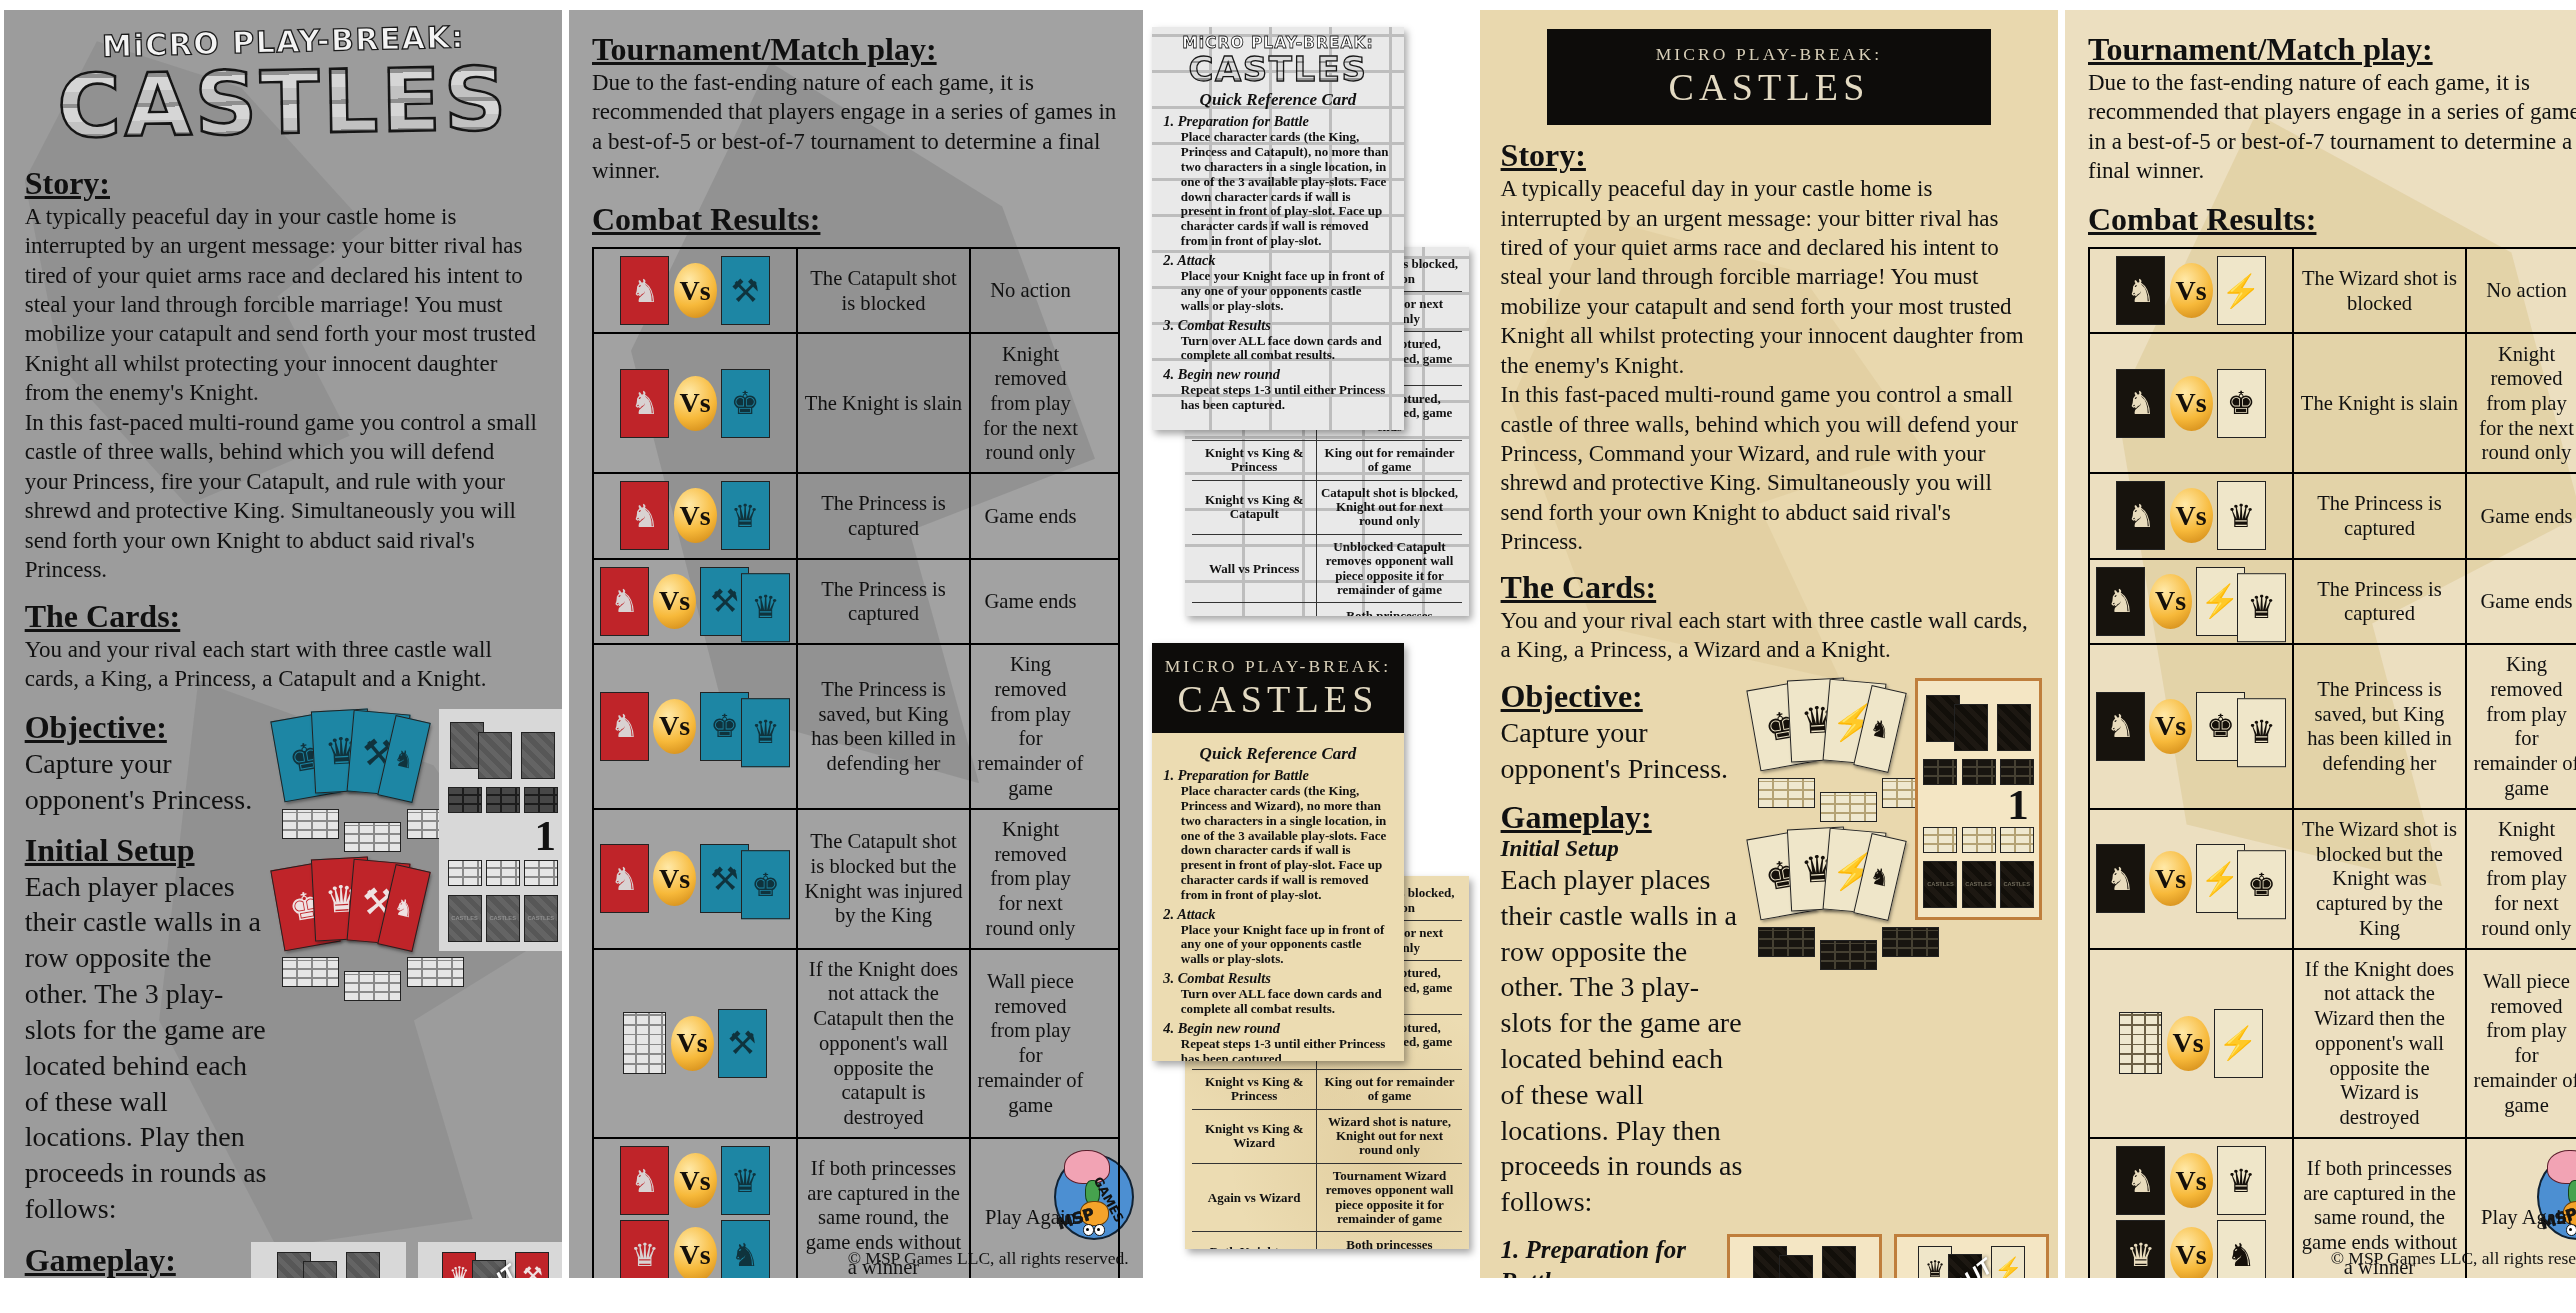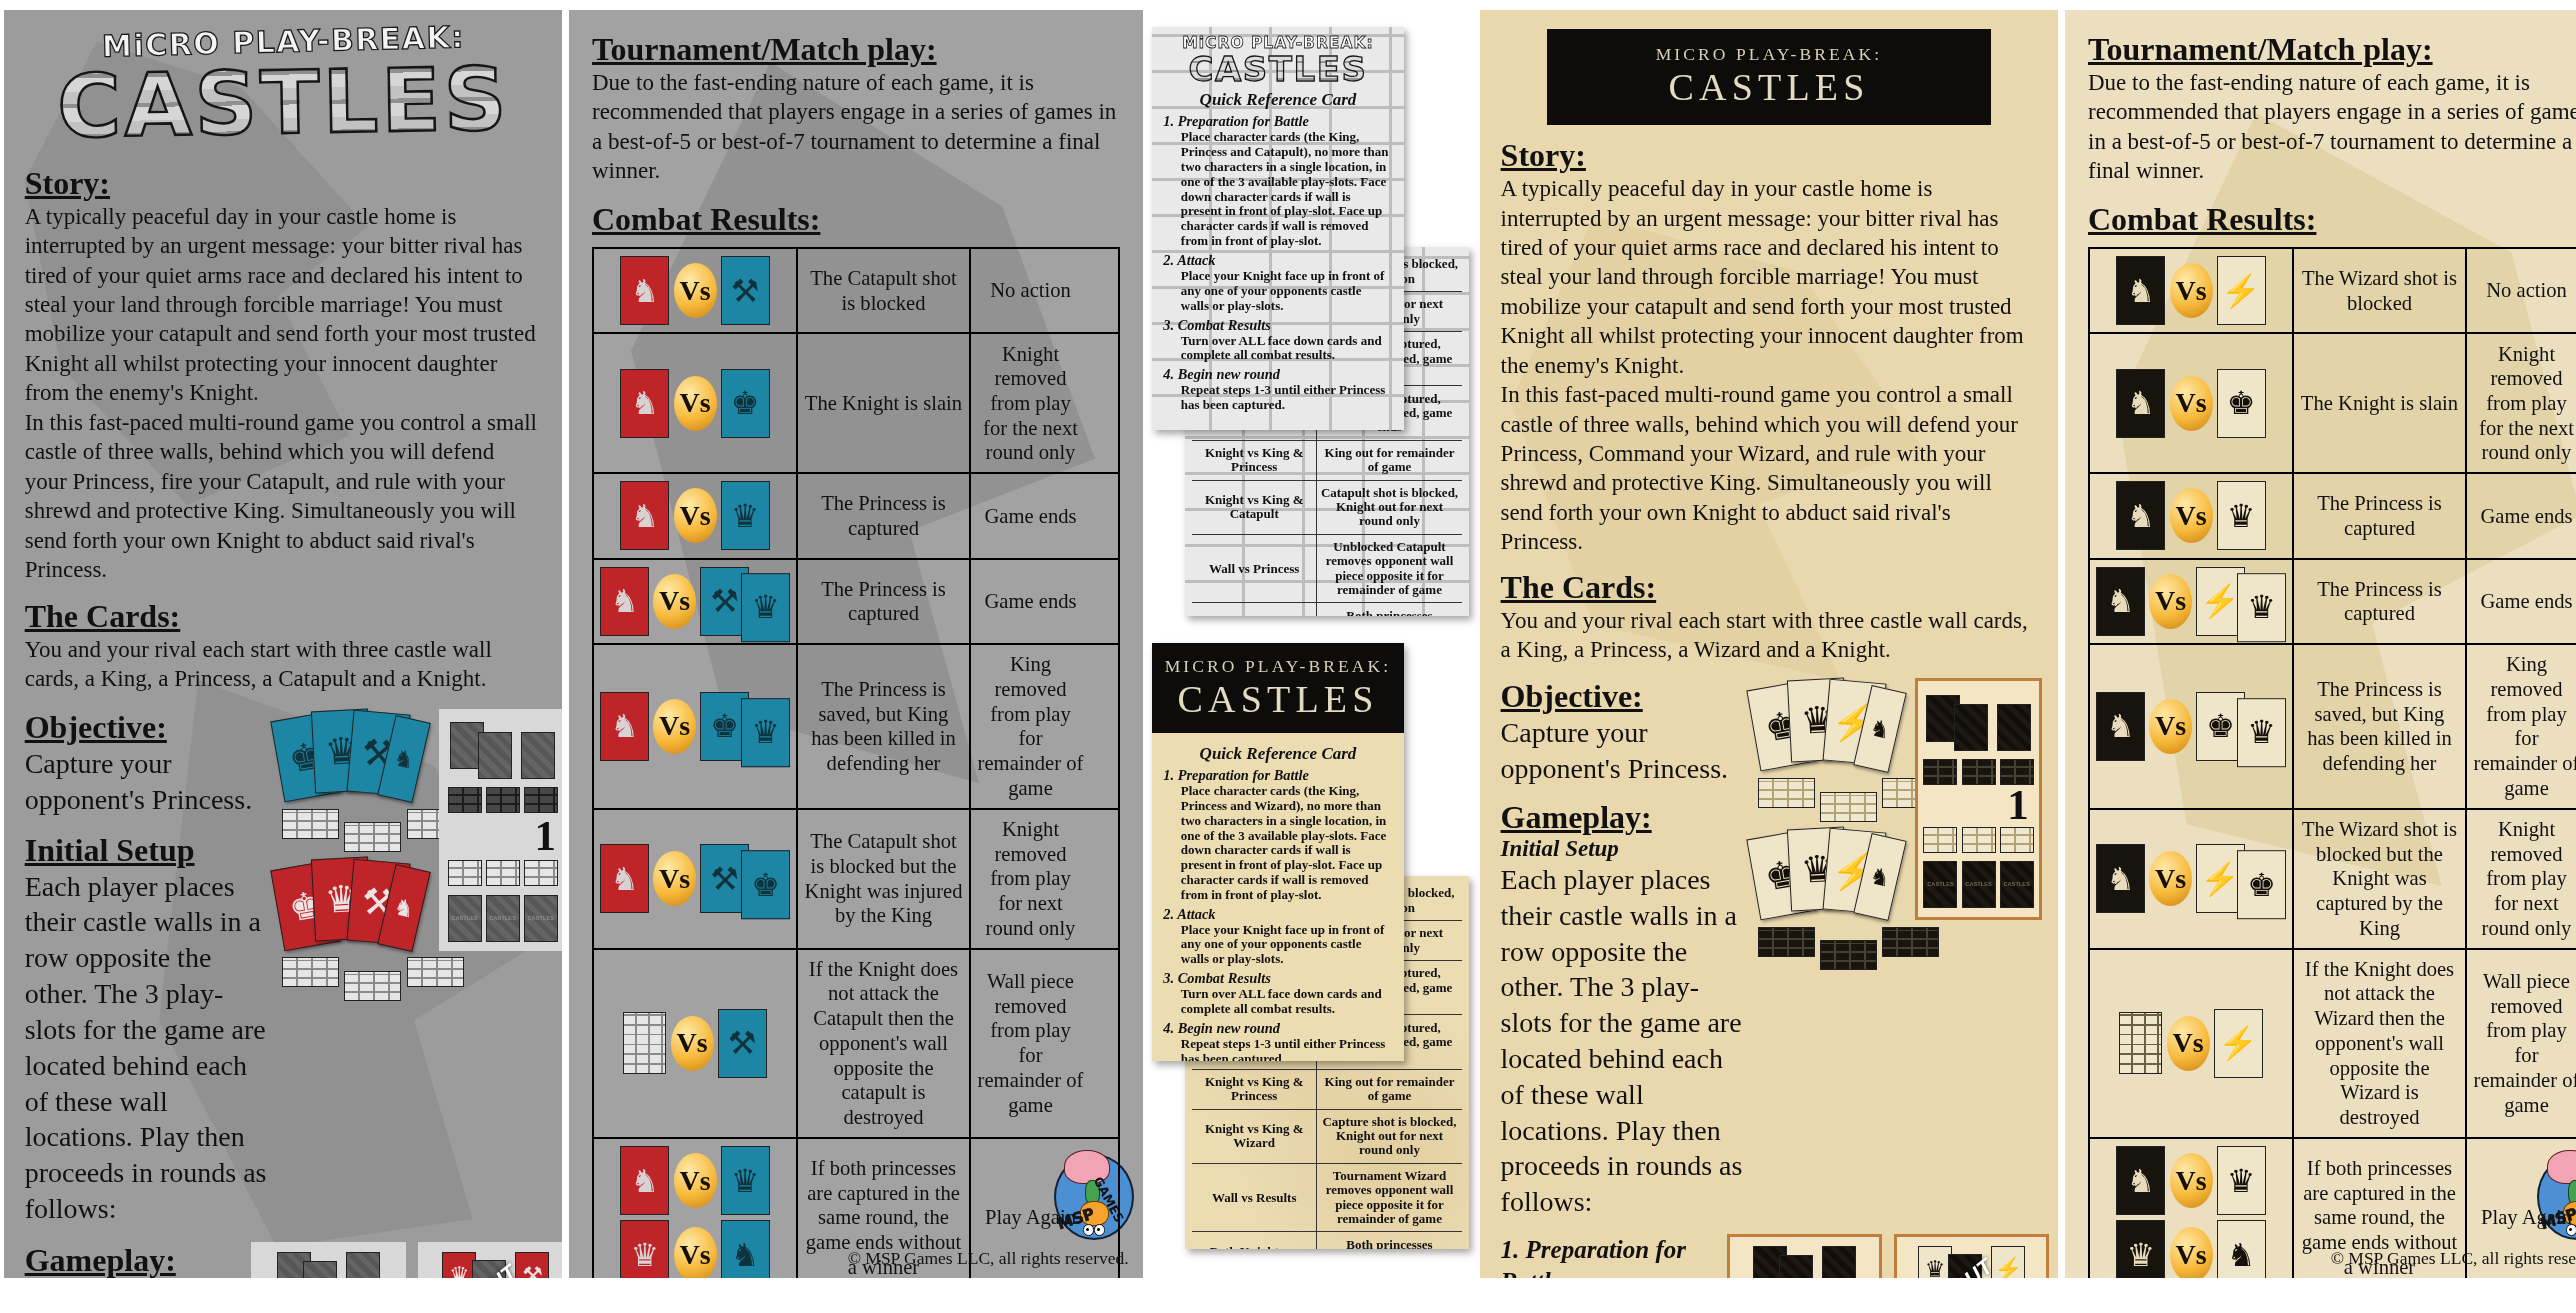--- a/index.html
+++ b/index.html
@@ -527,24 +527,24 @@
         <div class="rrow">
           <div class="rl">Knight vs Wizard &amp; Princess</div>
           <div class="rr">Princess captured, winner declared, game ends</div>
         </div>
         <div class="rrow">
           <div class="rl">Knight vs King &amp; Princess</div>
           <div class="rr">King out for remainder of game</div>
         </div>
         <div class="rrow">
           <div class="rl">Knight vs King &amp; Wizard</div>
-          <div class="rr">Capture shot is blocked, Knight out for next round only</div>
-        </div>
-        <div class="rrow">
-          <div class="rl">Wall vs Results</div>
+          <div class="rr">Wizard shot is nature, Knight out for next round only</div>
+        </div>
+        <div class="rrow">
+          <div class="rl">Again vs Wizard</div>
           <div class="rr">Tournament Wizard removes opponent wall piece opposite it for remainder of game</div>
         </div>
         <div class="rrow">
           <div class="rl">Both Knights vs Both Princesses</div>
           <div class="rr">Both princesses captured, no winner, play again</div>
         </div>
       </div>
   </div>
 
   <div class="refcard" style="left:1152px;top:643px;width:252px;height:418px;z-index:2;background:#ecdcb2;">

